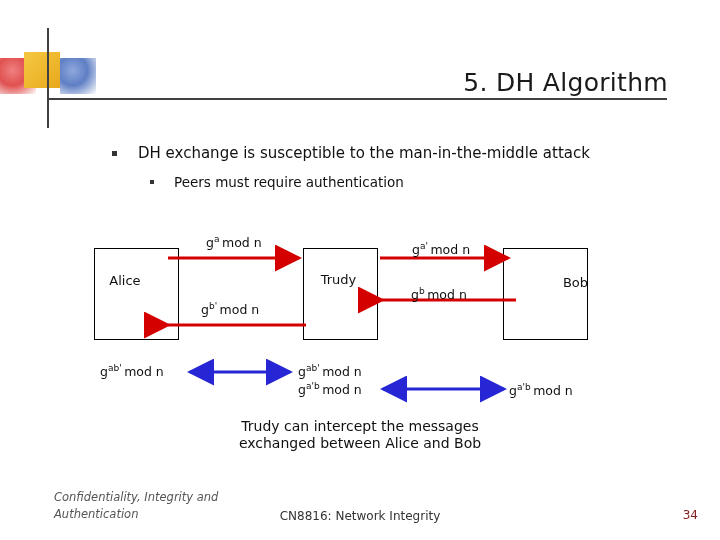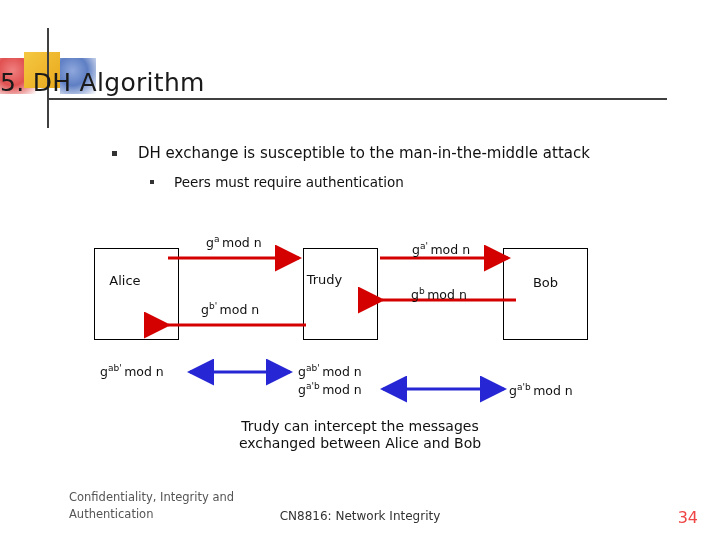--- a/index.html
+++ b/index.html
@@ -56,21 +56,21 @@
     height: 2px;
     background: #404040;
   }
 
   
   .slide-title {
     position: absolute;
     left: 0;
     top: 68px;
     width: 668px;
-    text-align: left;
+    text-align: right;
     font-size: 25px;
     color: #1a1a1a;
     letter-spacing: 0.3px;
   }
 
   
   .bullet1 {
     position: absolute;
     left: 112px;
     top: 144px;
@@ -140,41 +140,42 @@
     width: 720px;
     text-align: center;
     font-size: 14px;
     color: #111111;
     line-height: 17px;
   }
 
   
   .footer-left {
     position: absolute;
-    left: 69px;
+    left: 54px;
     top: 489px;
     font-size: 11.5px;
     color: #555555;
     line-height: 17px;
+    font-style: italic;
   }
   .footer-center {
     position: absolute;
     left: 0;
     top: 509px;
     width: 720px;
     text-align: center;
     font-size: 12px;
     color: #333333;
   }
   .footer-right {
     position: absolute;
     right: 22px;
     top: 508px;
-    font-size: 16px;
-    color: #ef4444;
+    font-size: 12px;
+    color: #7f1d1d;
   }
 </style>
 </head>
 <body>
 
 <div class="logo-wrap">
   <div class="logo-sq sq-red"></div>
   <div class="logo-sq sq-blue"></div>
   <div class="logo-sq sq-yellow"></div>
   <div class="logo-vline"></div>
@@ -190,22 +191,22 @@
 <div class="bullet2">
   <span class="marker"></span>
   <span class="txt">Peers must require authentication</span>
 </div>
 
 <div class="node-box" style="left:94px; top:248px; width:85px; height:92px;"></div>
 <div class="node-box" style="left:303px; top:248px; width:75px; height:92px;"></div>
 <div class="node-box" style="left:503px; top:248px; width:85px; height:92px;"></div>
 
 <div class="node-label" style="left:94px; top:273px; width:62px;">Alice</div>
-<div class="node-label" style="left:287px; top:272px; width:75px;">Trudy</div>
-<div class="node-label" style="left:503px; top:275px; width:85px;">Bob</div>
+<div class="node-label" style="left:301px; top:272px; width:75px;">Trudy</div>
+<div class="node-label" style="left:503px; top:275px; width:85px;padding-left:30px;">Bob</div>
 
 <svg class="diagram" viewBox="0 0 720 540" xmlns="http://www.w3.org/2000/svg">
   <defs>
     <marker id="ar-red" markerWidth="9" markerHeight="9" refX="8" refY="4.5" orient="auto">
       <path d="M0,0 L9,4.5 L0,9 z" fill="#d40000"></path>
     </marker>
     <marker id="ar-red-l" markerWidth="9" markerHeight="9" refX="1" refY="4.5" orient="auto">
       <path d="M9,0 L0,4.5 L9,9 z" fill="#d40000"></path>
     </marker>
     <marker id="ar-blue" markerWidth="9" markerHeight="9" refX="8" refY="4.5" orient="auto">

